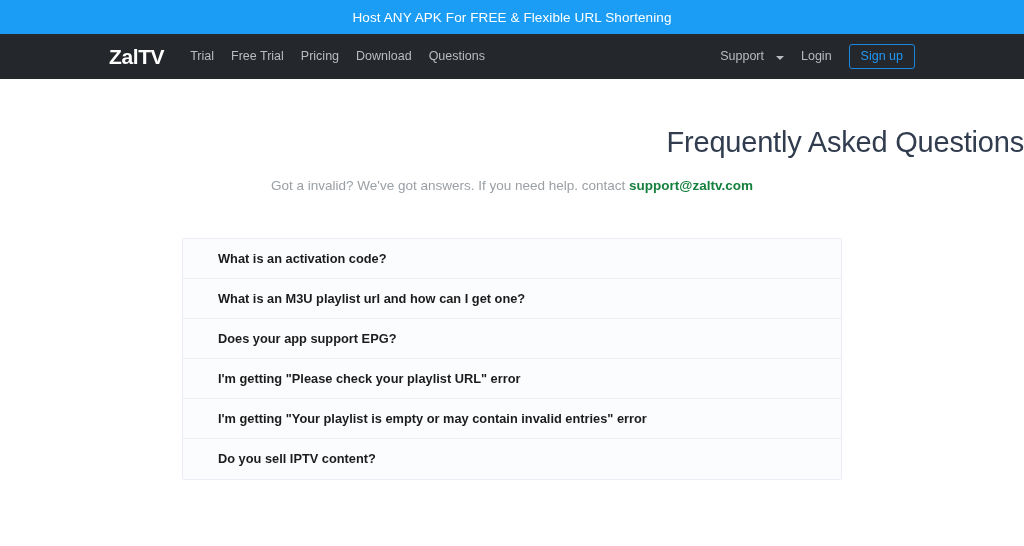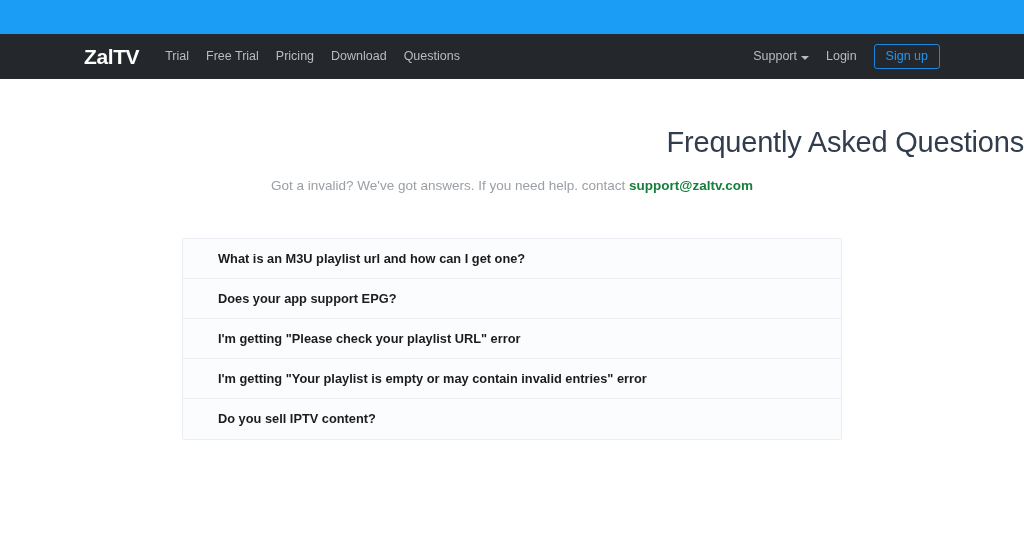--- a/index.html
+++ b/index.html
@@ -54,21 +54,21 @@
     font-weight: bold;
     line-height: 1;
   }
 
   
   .navbar {
     height: 45px;
     background: #24282c;
     display: flex;
     align-items: center;
-    padding: 0 84px;
+    padding: 0 109px;
     justify-content: space-between;
   }
   .nav-left {
     display: flex;
     align-items: center;
   }
   .brand {
     color: #ffffff;
     font-size: 21px;
     font-weight: bold;
@@ -91,21 +91,21 @@
     line-height: 1;
   }
   .nav-right {
     display: flex;
     align-items: center;
     gap: 17px;
   }
   .nav-dropdown {
     display: inline-flex;
     align-items: center;
-    gap: 4px;
+    gap: 12px;
     color: #b8bcc0;
     font-size: 12.5px;
     cursor: pointer;
     line-height: 1;
   }
   .caret-down {
     width: 0;
     height: 0;
     border-left: 4px solid transparent;
     border-right: 4px solid transparent;
@@ -183,20 +183,21 @@
     font-size: 12.8px;
     font-weight: bold;
     line-height: 1.2;
     white-space: nowrap;
   }
 </style>
 </head>
 <body>
 
 <div class="promo-banner">
+  <span class="promo-text">Host ANY APK For FREE &amp; Flexible URL Shortening</span>
 </div>
 
 <nav class="navbar">
   <div class="nav-left">
     <span class="brand">ZalTV</span>
     <div class="nav-links">
       <a class="nav-link">Trial</a>
       <a class="nav-link">Free Trial</a>
       <a class="nav-link">Pricing</a>
       <a class="nav-link">Download</a>
@@ -217,20 +218,23 @@
 <main class="page-main">
   <h1 class="page-title">Frequently Asked Questions</h1>
 
   <p class="page-subtitle">
     <span>Got a invalid? We've got answers. If you need help. contact </span><a class="subtitle-link">support@zaltv.com</a>
   </p>
 
   <div class="faq-wrap">
     <div class="faq-list">
       <div class="faq-item">
+        <span class="faq-question">What is an activation code?</span>
+      </div>
+      <div class="faq-item">
         <span class="faq-question">What is an M3U playlist url and how can I get one?</span>
       </div>
       <div class="faq-item">
         <span class="faq-question">Does your app support EPG?</span>
       </div>
       <div class="faq-item">
         <span class="faq-question">I'm getting "Please check your playlist URL" error</span>
       </div>
       <div class="faq-item">
         <span class="faq-question">I'm getting "Your playlist is empty or may contain invalid entries" error</span>

